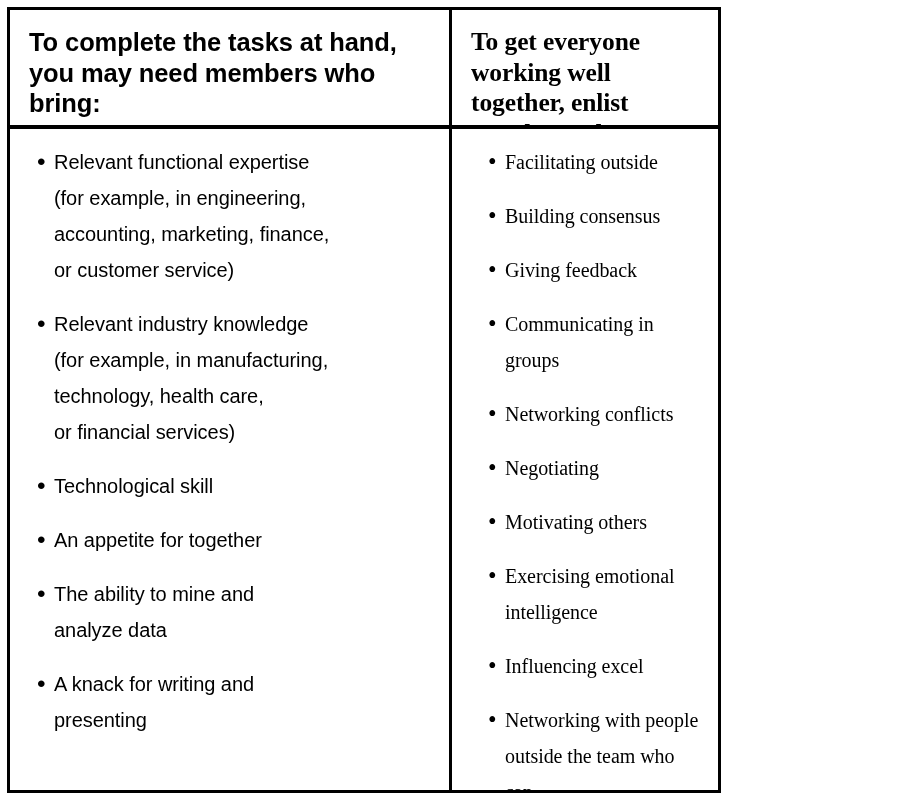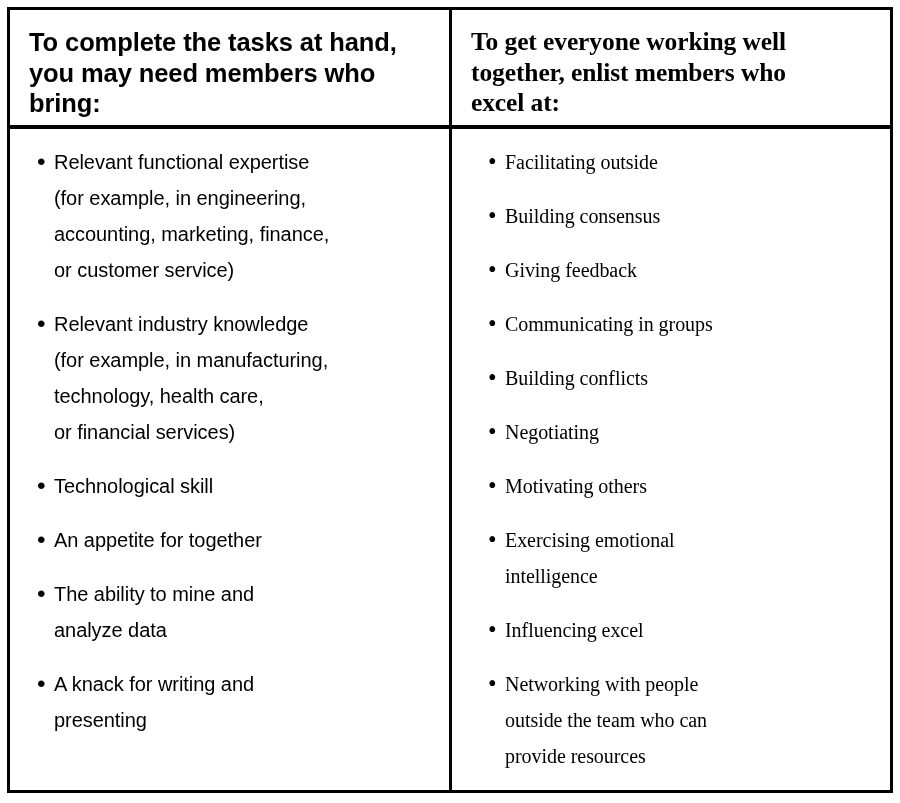--- a/index.html
+++ b/index.html
@@ -12,21 +12,21 @@
     height: 803px;
     font-family: "Liberation Sans", sans-serif;
     color: #000000;
     overflow: hidden;
   }
 
   .table-frame {
     position: absolute;
     left: 7px;
     top: 7px;
-    width: 886px;
+    width: 714px;
     height: 786px;
     border: 3px solid #000000;
     box-sizing: border-box;
     display: flex;
     flex-direction: column;
     background: #ffffff;
   }
 
   .header-row {
     display: flex;
@@ -176,21 +176,21 @@
         <li class="bullet-item">
           <span class="bullet-dot">•</span>
           <span class="bullet-text">Giving feedback</span>
         </li>
         <li class="bullet-item">
           <span class="bullet-dot">•</span>
           <span class="bullet-text">Communicating in groups</span>
         </li>
         <li class="bullet-item">
           <span class="bullet-dot">•</span>
-          <span class="bullet-text">Building conflicts</span>
+          <span class="bullet-text">Networking conflicts</span>
         </li>
         <li class="bullet-item">
           <span class="bullet-dot">•</span>
           <span class="bullet-text">Negotiating</span>
         </li>
         <li class="bullet-item">
           <span class="bullet-dot">•</span>
           <span class="bullet-text">Motivating others</span>
         </li>
         <li class="bullet-item">

